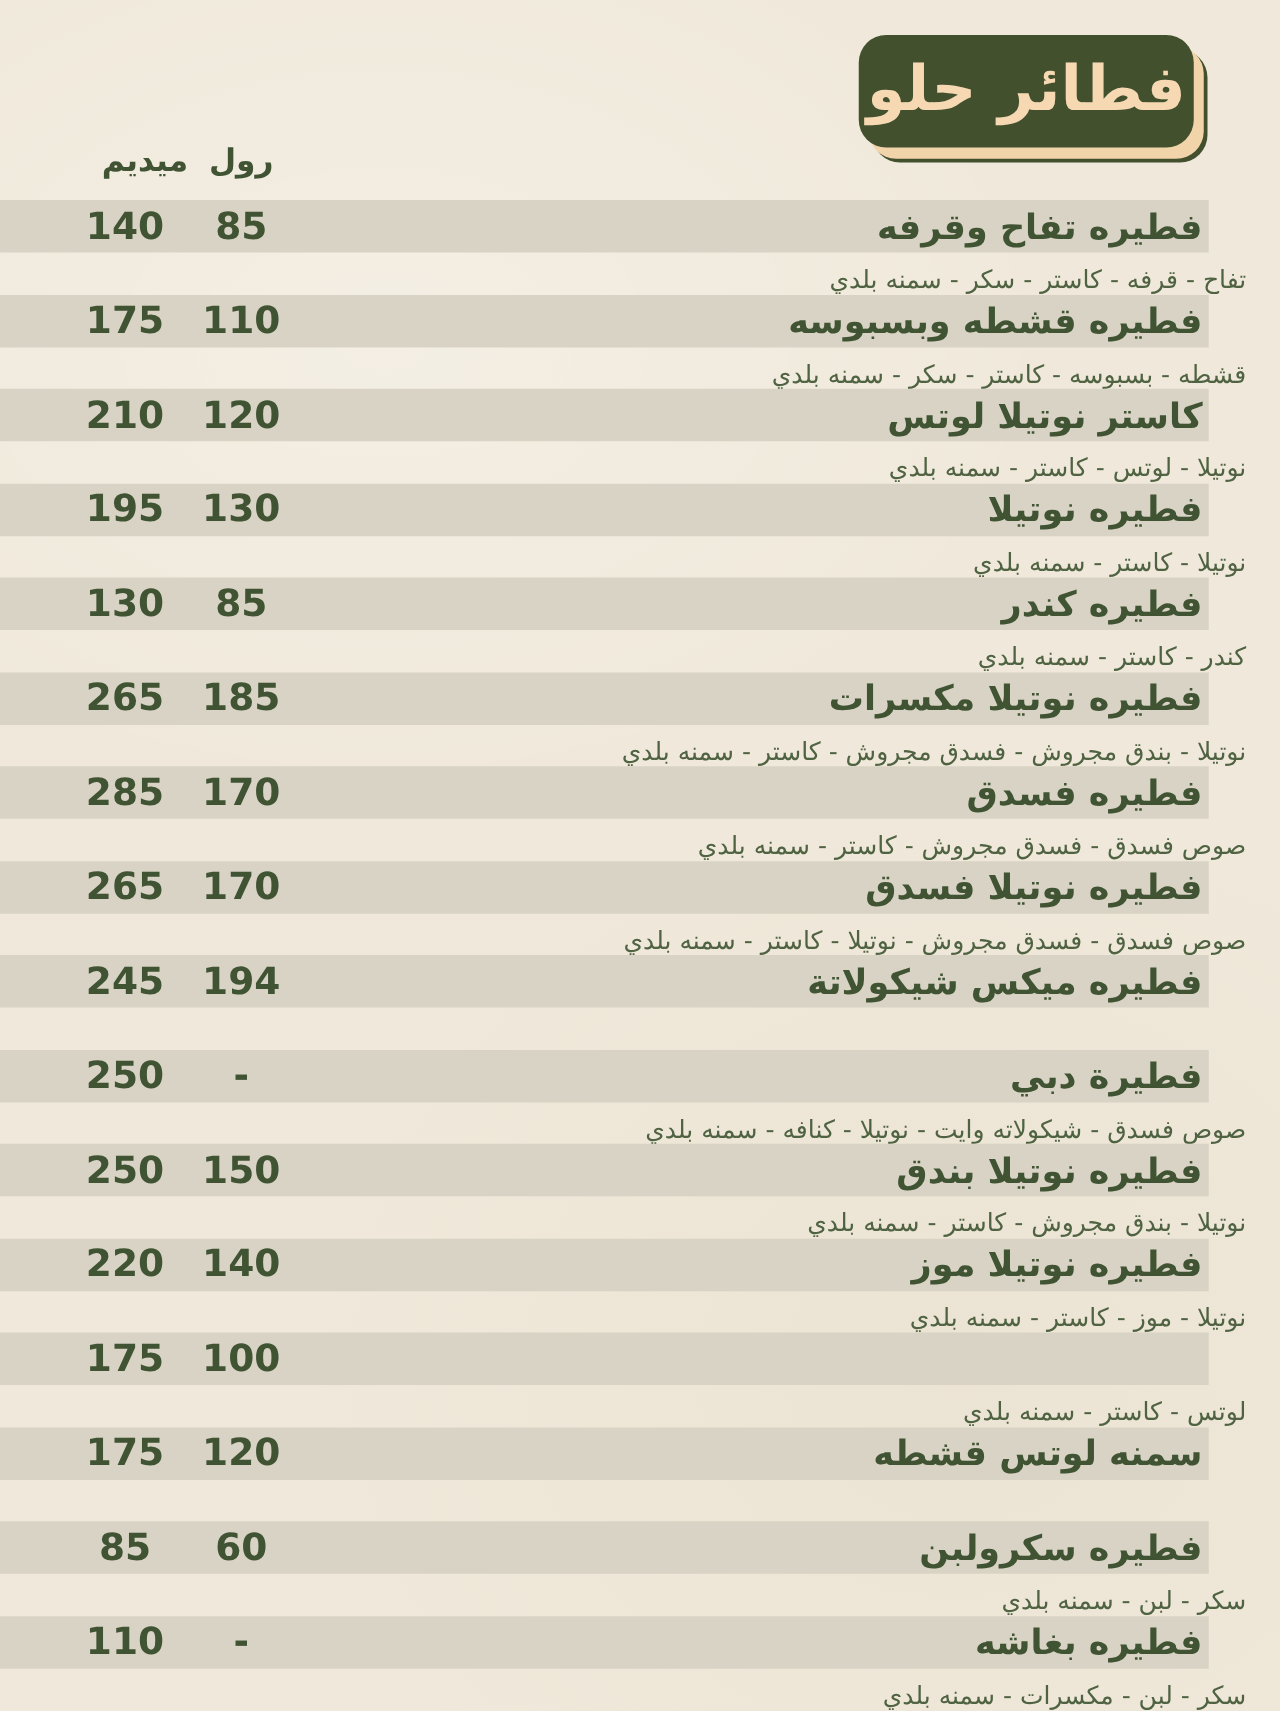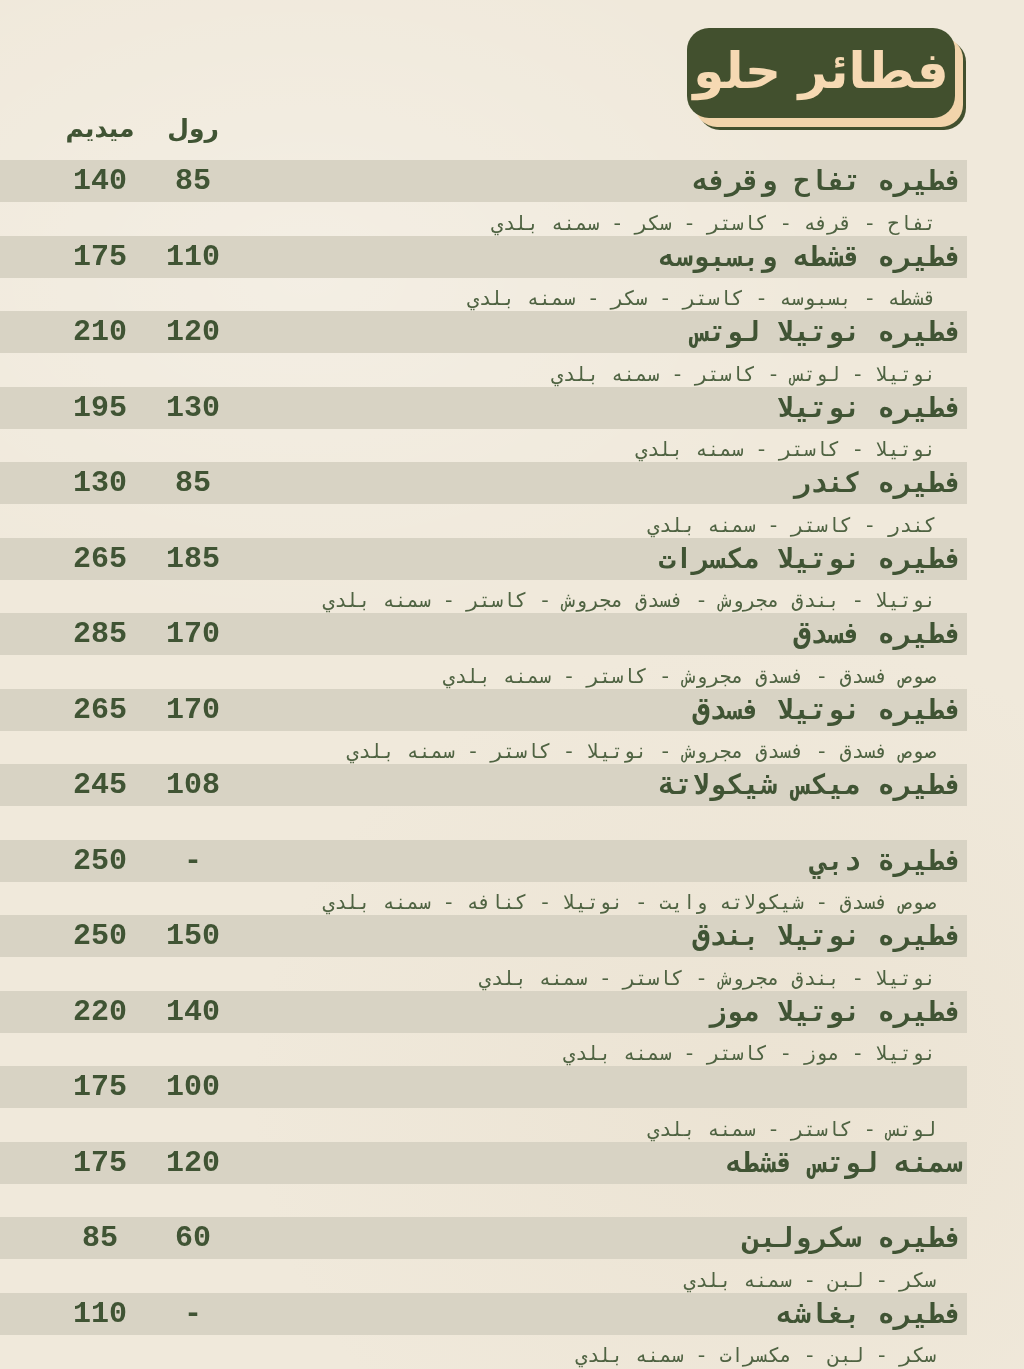--- a/index.html
+++ b/index.html
@@ -43,25 +43,25 @@
   .col-headers {
     position: absolute; top: 104px; left: 0; height: 48px; width: 1024px;
   }
   .col-header {
     position: absolute;
     top: 0; height: 48px;
     display: flex; align-items: center; justify-content: center;
     color: var(--ink, #405434);
     font-size: 25px; font-weight: bold;
   }
-  .col-header.medium { left: 52px; width: 96px; }
+  .col-header.medium { left: 68px; width: 96px; }
   .col-header.roll   { left: 150px; width: 86px; }
 
   
-  .items { position: absolute; top: 160px; left: 0; width: 1024px; font-family: Liberation Mono, monospace; }
+  .items { position: absolute; top: 160px; left: 0; width: 1024px; }
   .item  { height: 75.5px; position: relative; }
   .stripe {
     position: absolute; top: 0; left: 0;
     width: 967px; height: 42px;
     background: var(--stripe, #d8d3c4);
   }
   .item-name {
     position: absolute; right: 62px; top: 0; height: 42px;
     display: flex; align-items: center;
     color: var(--ink, #405434);
@@ -72,21 +72,21 @@
     position: absolute; top: 0; height: 42px;
     display: flex; align-items: center; justify-content: center;
     color: var(--ink, #405434);
     font-size: 30px; font-weight: bold;
   }
   .price.medium { left: 52px; width: 96px; }
   .price.roll   { left: 150px; width: 86px; }
   .item-desc {
     position: absolute; top: 42px; left: 0; right: 0; height: 42px;
     display: flex; align-items: center; justify-content: flex-start;
-    padding-right: 88px;
+    padding-right: 27px;
     color: var(--ink-light, #4f6342);
     font-size: 20px;
     white-space: nowrap;
     border-radius: 10px;
   }
 </style>
 </head>
 <body>
 
 <div class="page">
@@ -114,21 +114,21 @@
     <span class="price medium">175</span>
     <span class="price roll">110</span>
     <span class="item-name">فطيره قشطه وبسبوسه</span>
     <div class="item-desc">قشطه - بسبوسه - كاستر - سكر - سمنه بلدي</div>
   </div>
 
   <div class="item">
     <div class="stripe"></div>
     <span class="price medium">210</span>
     <span class="price roll">120</span>
-    <span class="item-name">فطيره نوتيلا لوتس</span>
+    <span class="item-name">كاستر نوتيلا لوتس</span>
     <div class="item-desc">نوتيلا - لوتس - كاستر - سمنه بلدي</div>
   </div>
 
   <div class="item">
     <div class="stripe"></div>
     <span class="price medium">195</span>
     <span class="price roll">130</span>
     <span class="item-name">فطيره نوتيلا</span>
     <div class="item-desc">نوتيلا - كاستر - سمنه بلدي</div>
   </div>
@@ -161,21 +161,21 @@
     <div class="stripe"></div>
     <span class="price medium">265</span>
     <span class="price roll">170</span>
     <span class="item-name">فطيره نوتيلا فسدق</span>
     <div class="item-desc">صوص فسدق - فسدق مجروش - نوتيلا - كاستر - سمنه بلدي</div>
   </div>
 
   <div class="item">
     <div class="stripe"></div>
     <span class="price medium">245</span>
-    <span class="price roll">108</span>
+    <span class="price roll">194</span>
     <span class="item-name">فطيره ميكس شيكولاتة</span>
   </div>
 
   <div class="item">
     <div class="stripe"></div>
     <span class="price medium">250</span>
     <span class="price roll">-</span>
     <span class="item-name">فطيرة دبي</span>
     <div class="item-desc">صوص فسدق - شيكولاته وايت - نوتيلا - كنافه - سمنه بلدي</div>
   </div>

